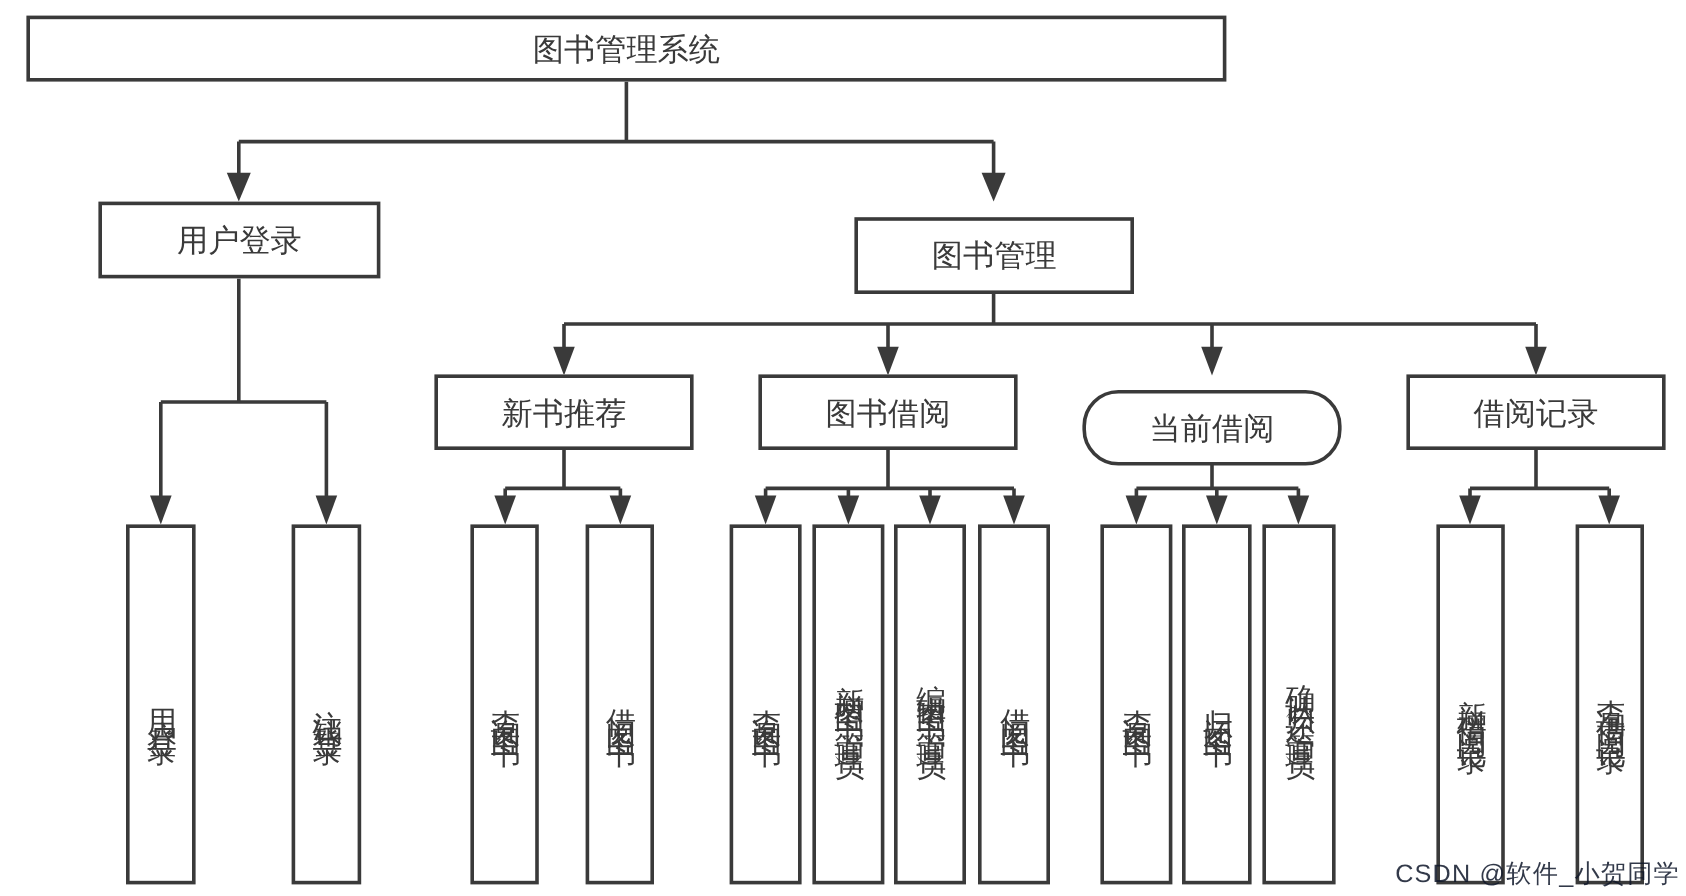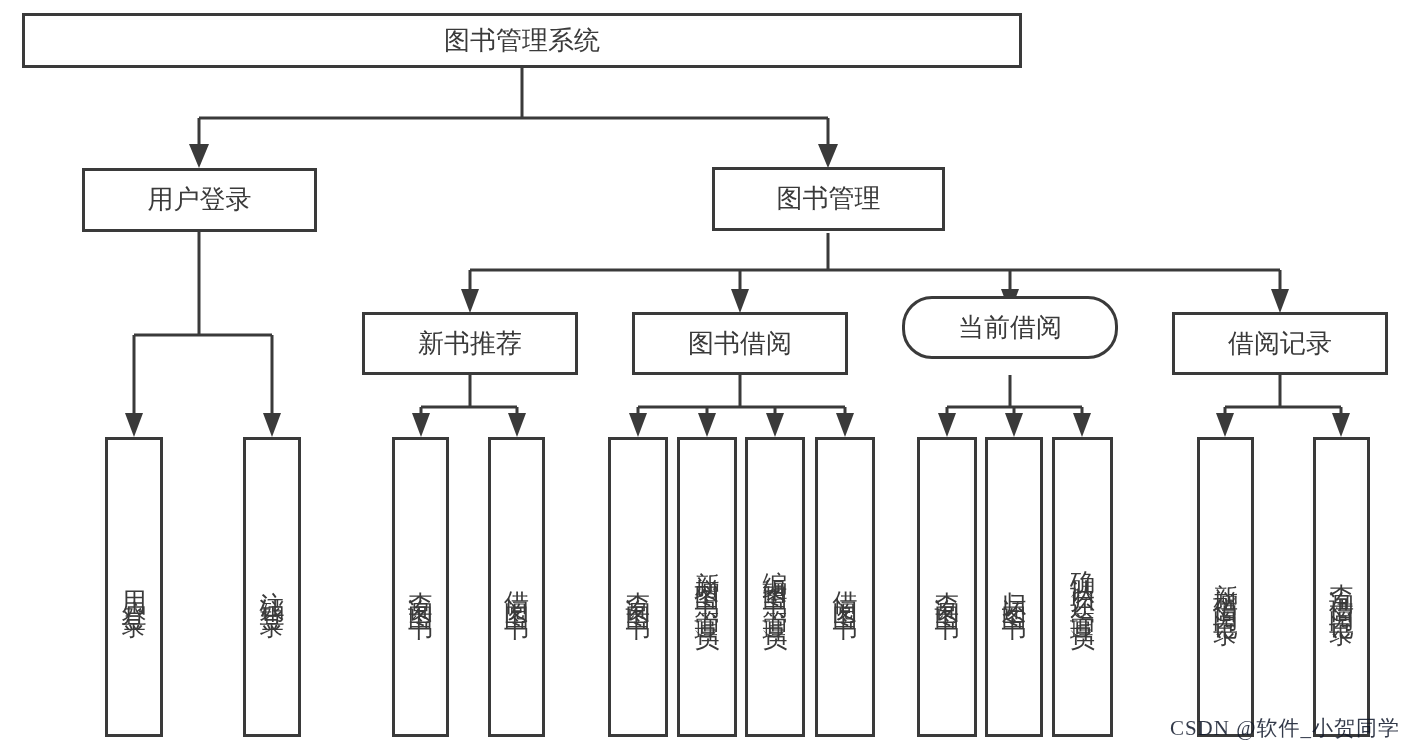--- a/index.html
+++ b/index.html
@@ -2,21 +2,21 @@
 <html><head>
 <meta charset="utf-8">
 <style>
   html, body { margin: 0; padding: 0; background: #ffffff; }
   .canvas {
     position: relative;
     width: 1405px;
     height: 747px;
     background: #ffffff;
     overflow: hidden;
-    font-family: Liberation Serif, serif;
+    font-family: Liberation Sans, sans-serif;
     color: #3a3a3a;
   }
   svg.connectors {
     position: absolute;
     left: 0; top: 0;
     width: 1405px; height: 747px;
     pointer-events: none;
   }
   svg.connectors path {
     fill: none;
@@ -93,31 +93,31 @@
     <polygon points="1332,413 1350,413 1341,437"></polygon>
   </svg>
 
   <div class="node" style="left:22px; top:13px; width:1000px; height:55px;">
     <span>图书管理系统</span>
   </div>
 
   <div class="node" style="left:82px; top:168px; width:235px; height:64px;">
     <span>用户登录</span>
   </div>
-  <div class="node" style="left:712px; top:167px; width:233px; height:64px;">
+  <div class="node" style="left:712px; top:181px; width:233px; height:64px;">
     <span>图书管理</span>
   </div>
 
   <div class="node" style="left:362px; top:312px; width:216px; height:63px;">
     <span>新书推荐</span>
   </div>
   <div class="node" style="left:632px; top:312px; width:216px; height:63px;">
     <span>图书借阅</span>
   </div>
-  <div class="node" style="left:902px; top:296px; width:216px; height:63px;border-radius:30px;">
+  <div class="node" style="left:902px; top:325px; width:216px; height:63px;border-radius:30px;">
     <span>当前借阅</span>
   </div>
   <div class="node" style="left:1172px; top:312px; width:216px; height:63px;">
     <span>借阅记录</span>
   </div>
 
   <div class="node leaf" style="left:105px; top:437px; width:58px; height:300px;">
     <span>用户登录</span>
   </div>
   <div class="node leaf" style="left:243px; top:437px; width:58px; height:300px;">

